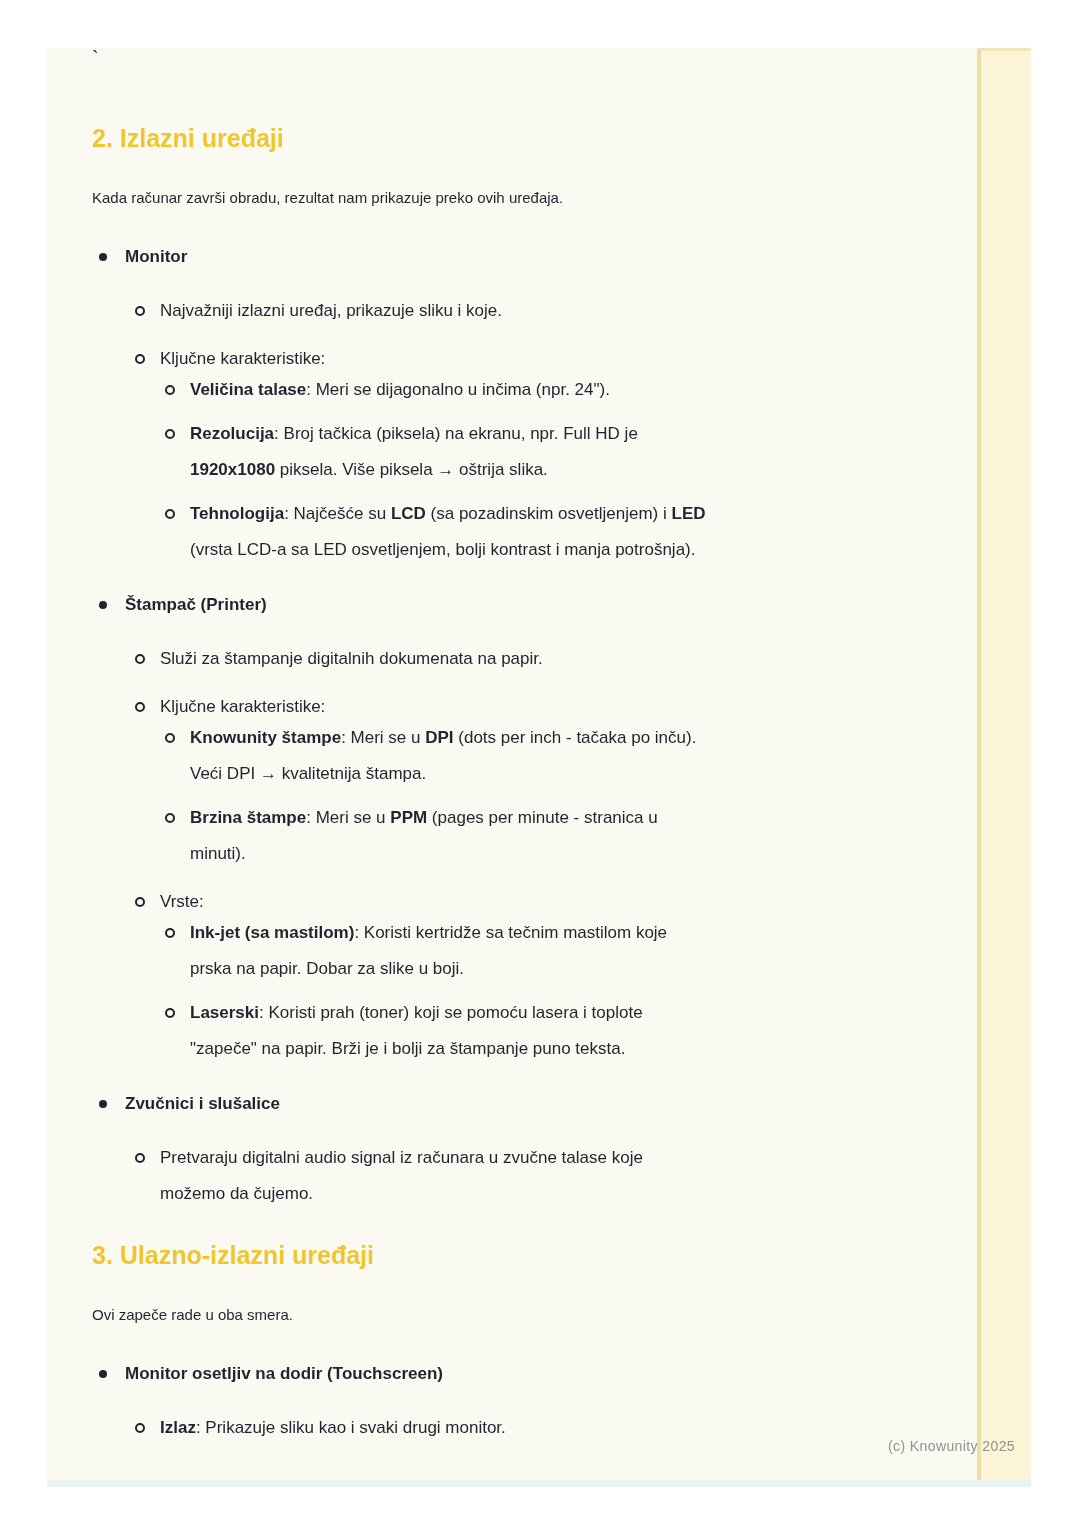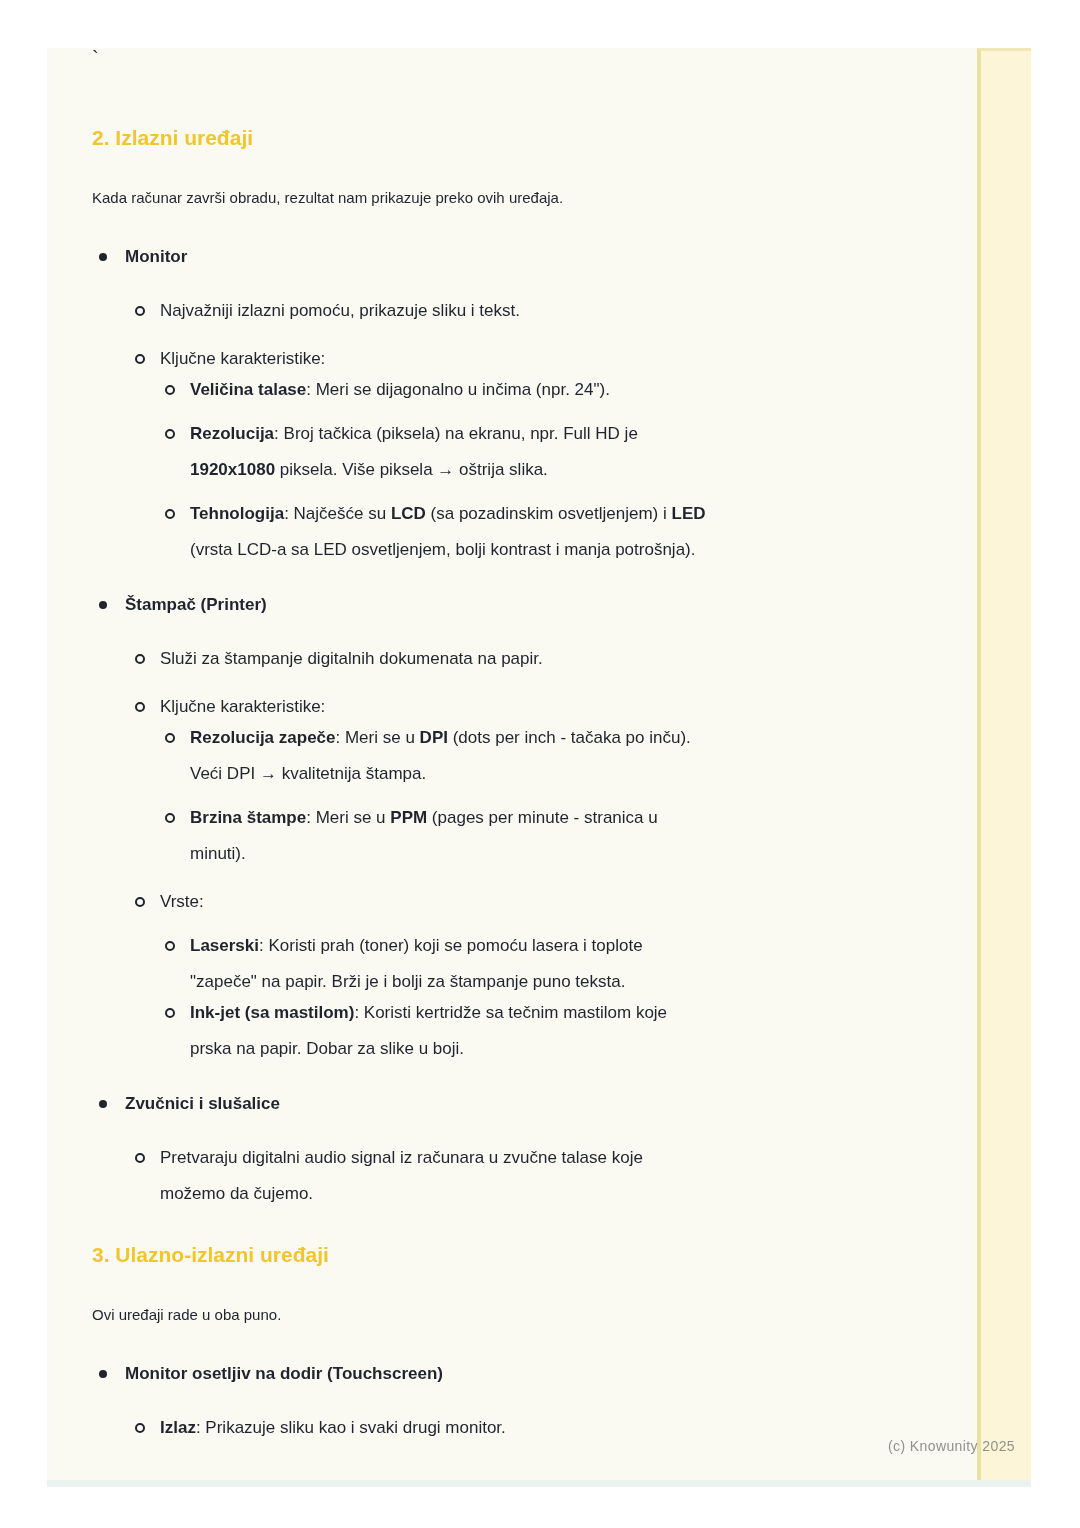--- a/index.html
+++ b/index.html
@@ -41,21 +41,21 @@
   }
   .watermark{
     position:absolute;left:888px;top:1438px;
     font-size:14px;letter-spacing:0.4px;color:var(--watermark);
     z-index:3;
   }
   .content{
     position:absolute;left:92px;top:121px;width:742px;z-index:2;
   }
   .h2{
-    font-size:21px;line-height:34px;font-weight:700;color:var(--accent);
+    font-size:25px;line-height:34px;font-weight:700;color:var(--accent);
     margin:26px 0 30px 0;
   }
   .content > .h2:first-child{margin-top:0;}
   .p{
     font-size:15px;line-height:26px;margin:0;
   }
   .li{
     position:relative;font-size:17px;line-height:36px;
   }
   .li .txt{white-space:pre-line;}
@@ -77,41 +77,41 @@
 <div class="page"></div>
 <div class="stripe"></div>
 <div class="bottom-shadow"></div>
 
 <div class="stray">`</div>
 
 <div class="content">
     <div class="h2">2. Izlazni uređaji</div>
     <div class="p">Kada računar završi obradu, rezultat nam prikazuje preko ovih uređaja.</div>
     <div class="li l1 after-p"><span class="marker"></span><span class="txt"><b>Monitor</b></span></div>
-    <div class="li l2 after-l1"><span class="marker"></span><span class="txt">Najvažniji izlazni pomoću, prikazuje sliku i tekst.</span></div>
+    <div class="li l2 after-l1"><span class="marker"></span><span class="txt">Najvažniji izlazni uređaj, prikazuje sliku i koje.</span></div>
     <div class="li l2"><span class="marker"></span><span class="txt">Ključne karakteristike:</span></div>
     <div class="li l3 tight"><span class="marker"></span><span class="txt"><b>Veličina talase</b>: Meri se dijagonalno u inčima (npr. 24").</span></div>
     <div class="li l3"><span class="marker"></span><span class="txt"><b>Rezolucija</b>: Broj tačkica (piksela) na ekranu, npr. Full HD je
 <b>1920x1080</b> piksela. Više piksela → oštrija slika.</span></div>
     <div class="li l3"><span class="marker"></span><span class="txt"><b>Tehnologija</b>: Najčešće su <b>LCD</b> (sa pozadinskim osvetljenjem) i <b>LED</b>
 (vrsta LCD-a sa LED osvetljenjem, bolji kontrast i manja potrošnja).</span></div>
     <div class="li l1"><span class="marker"></span><span class="txt"><b>Štampač (Printer)</b></span></div>
     <div class="li l2 after-l1"><span class="marker"></span><span class="txt">Služi za štampanje digitalnih dokumenata na papir.</span></div>
     <div class="li l2"><span class="marker"></span><span class="txt">Ključne karakteristike:</span></div>
-    <div class="li l3 tight"><span class="marker"></span><span class="txt"><b>Rezolucija zapeče</b>: Meri se u <b>DPI</b> (dots per inch - tačaka po inču).
+    <div class="li l3 tight"><span class="marker"></span><span class="txt"><b>Knowunity štampe</b>: Meri se u <b>DPI</b> (dots per inch - tačaka po inču).
 Veći DPI → kvalitetnija štampa.</span></div>
     <div class="li l3"><span class="marker"></span><span class="txt"><b>Brzina štampe</b>: Meri se u <b>PPM</b> (pages per minute - stranica u
 minuti).</span></div>
     <div class="li l2"><span class="marker"></span><span class="txt">Vrste:</span></div>
+    <div class="li l3 tight"><span class="marker"></span><span class="txt"><b>Ink-jet (sa mastilom)</b>: Koristi kertridže sa tečnim mastilom koje
+prska na papir. Dobar za slike u boji.</span></div>
     <div class="li l3"><span class="marker"></span><span class="txt"><b>Laserski</b>: Koristi prah (toner) koji se pomoću lasera i toplote
 "zapeče" na papir. Brži je i bolji za štampanje puno teksta.</span></div>
-    <div class="li l3 tight"><span class="marker"></span><span class="txt"><b>Ink-jet (sa mastilom)</b>: Koristi kertridže sa tečnim mastilom koje
-prska na papir. Dobar za slike u boji.</span></div>
     <div class="li l1"><span class="marker"></span><span class="txt"><b>Zvučnici i slušalice</b></span></div>
     <div class="li l2 after-l1"><span class="marker"></span><span class="txt">Pretvaraju digitalni audio signal iz računara u zvučne talase koje
 možemo da čujemo.</span></div>
     <div class="h2">3. Ulazno-izlazni uređaji</div>
-    <div class="p">Ovi uređaji rade u oba puno.</div>
+    <div class="p">Ovi zapeče rade u oba smera.</div>
     <div class="li l1 after-p"><span class="marker"></span><span class="txt"><b>Monitor osetljiv na dodir (Touchscreen)</b></span></div>
     <div class="li l2 after-l1"><span class="marker"></span><span class="txt"><b>Izlaz</b>: Prikazuje sliku kao i svaki drugi monitor.</span></div>
   </div>
 
 <div class="watermark">(c) Knowunity 2025</div>
 
 </body></html>

